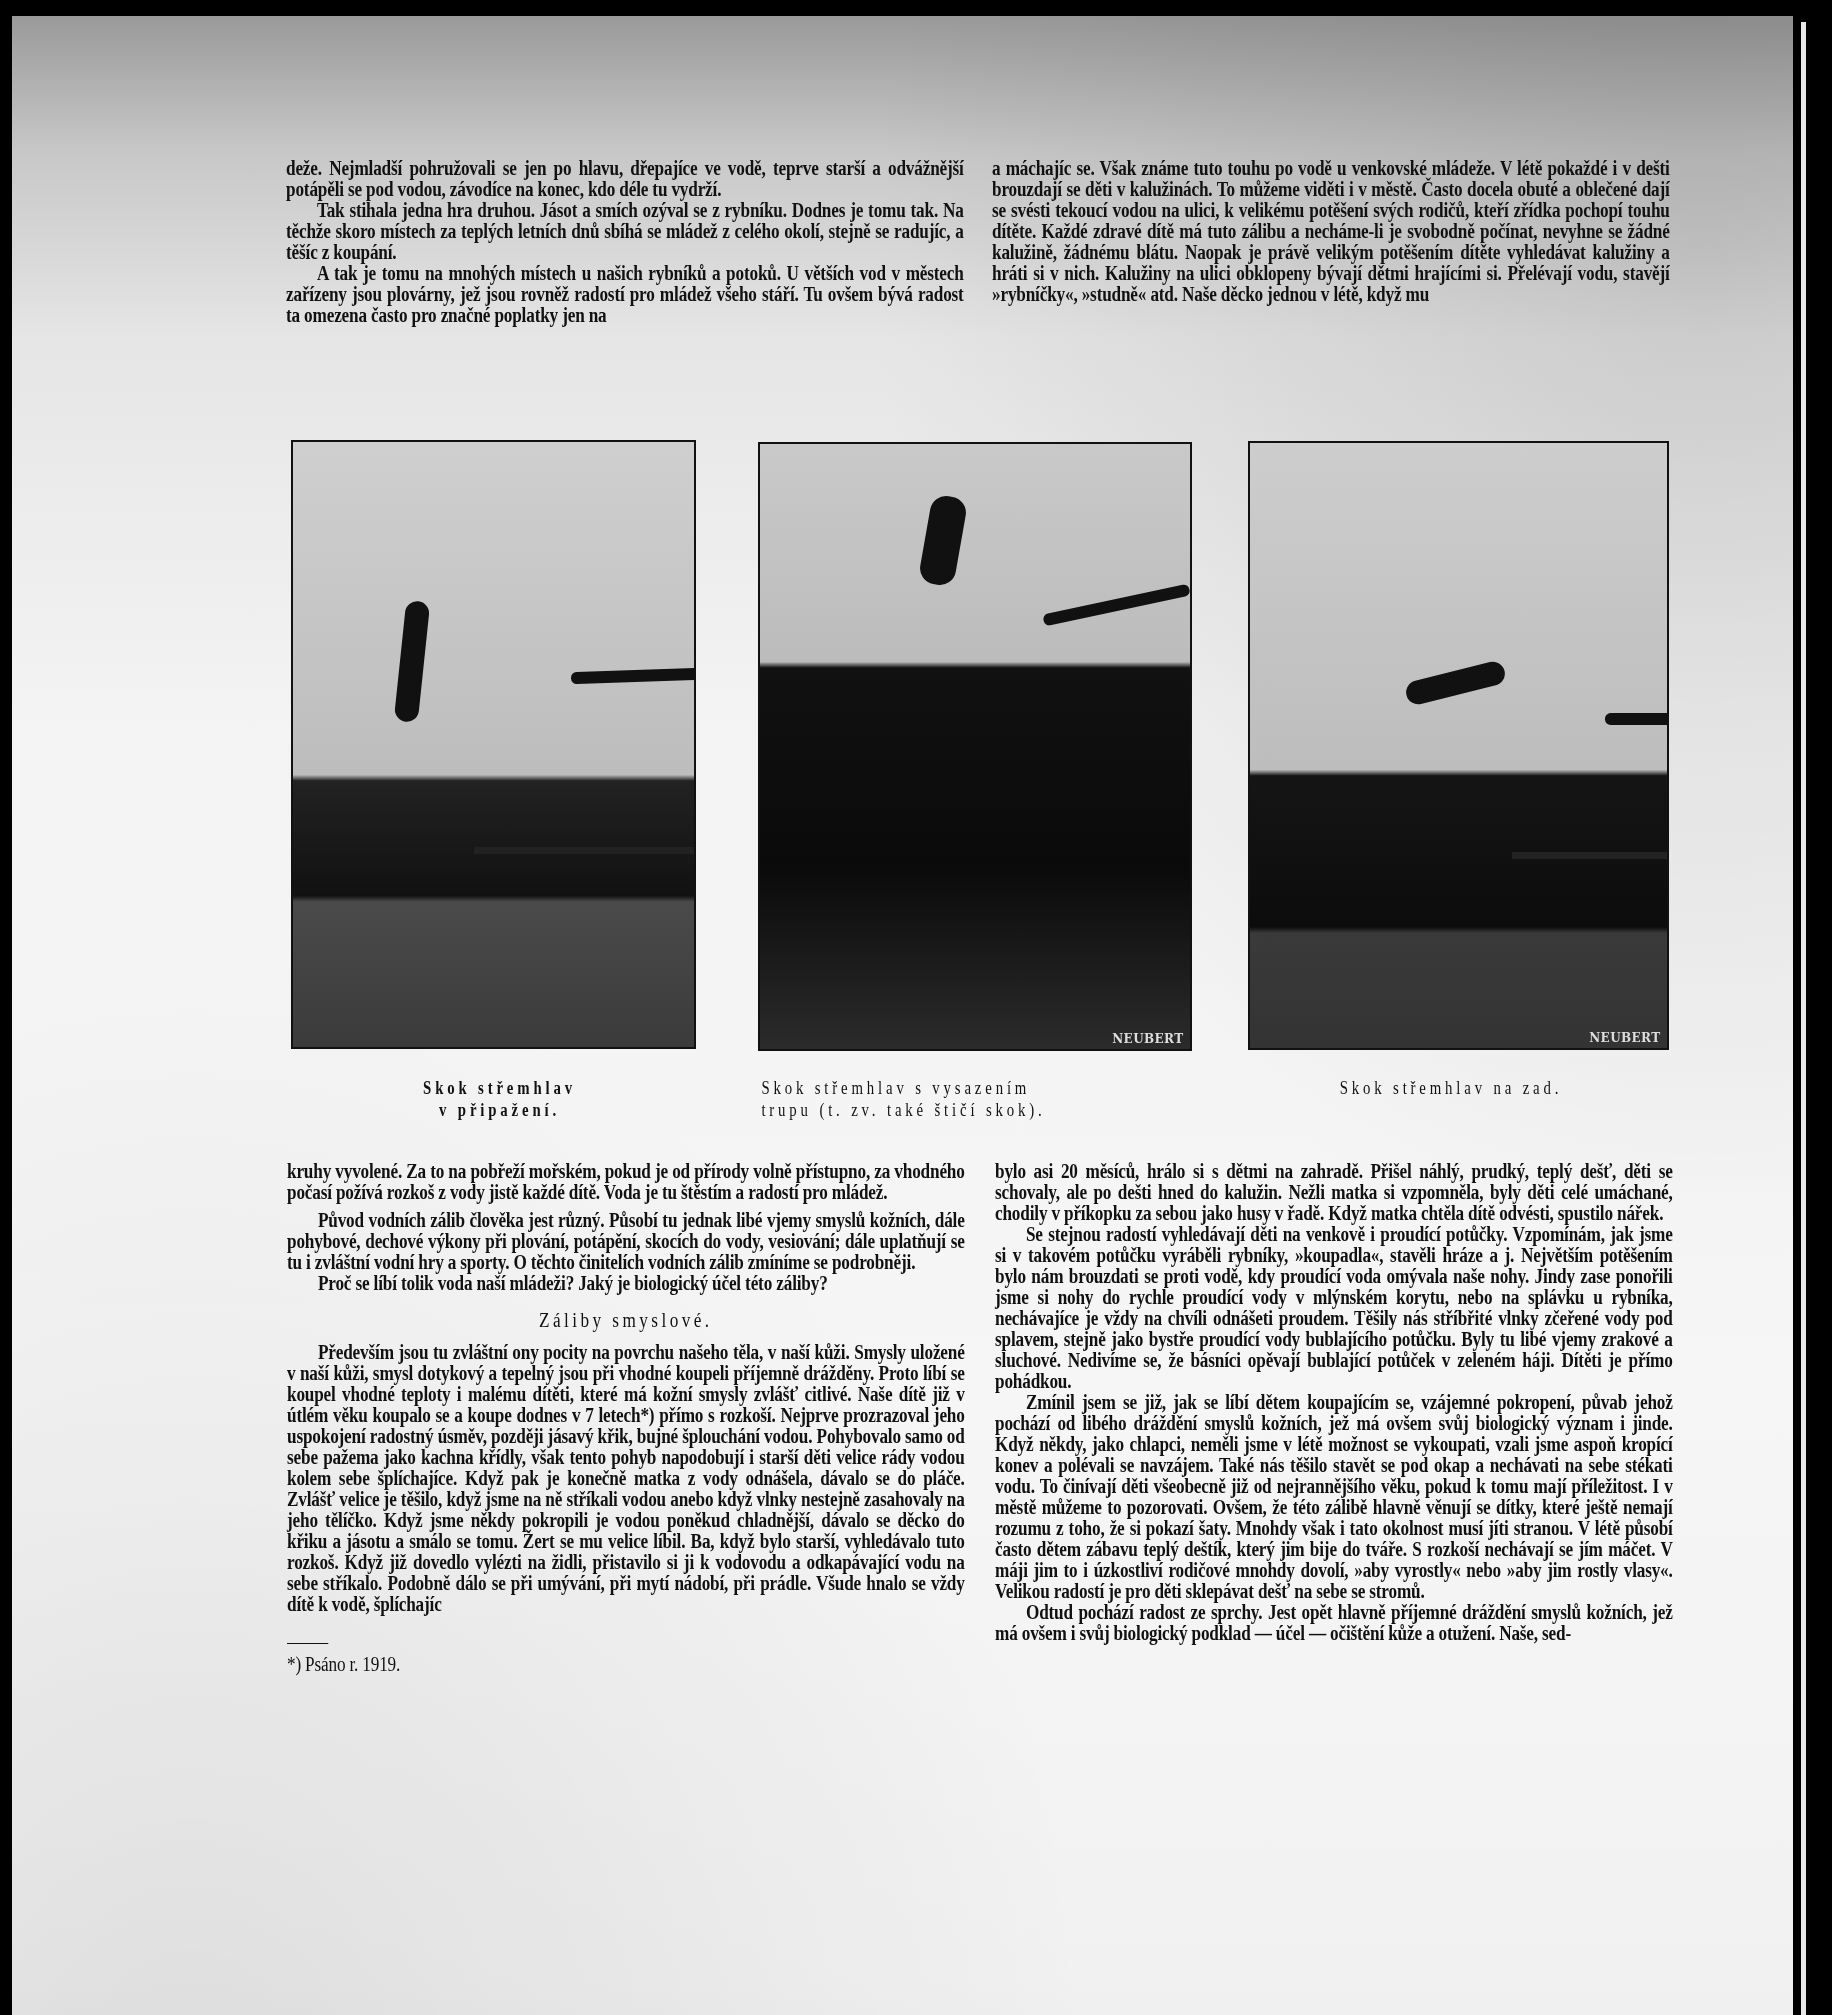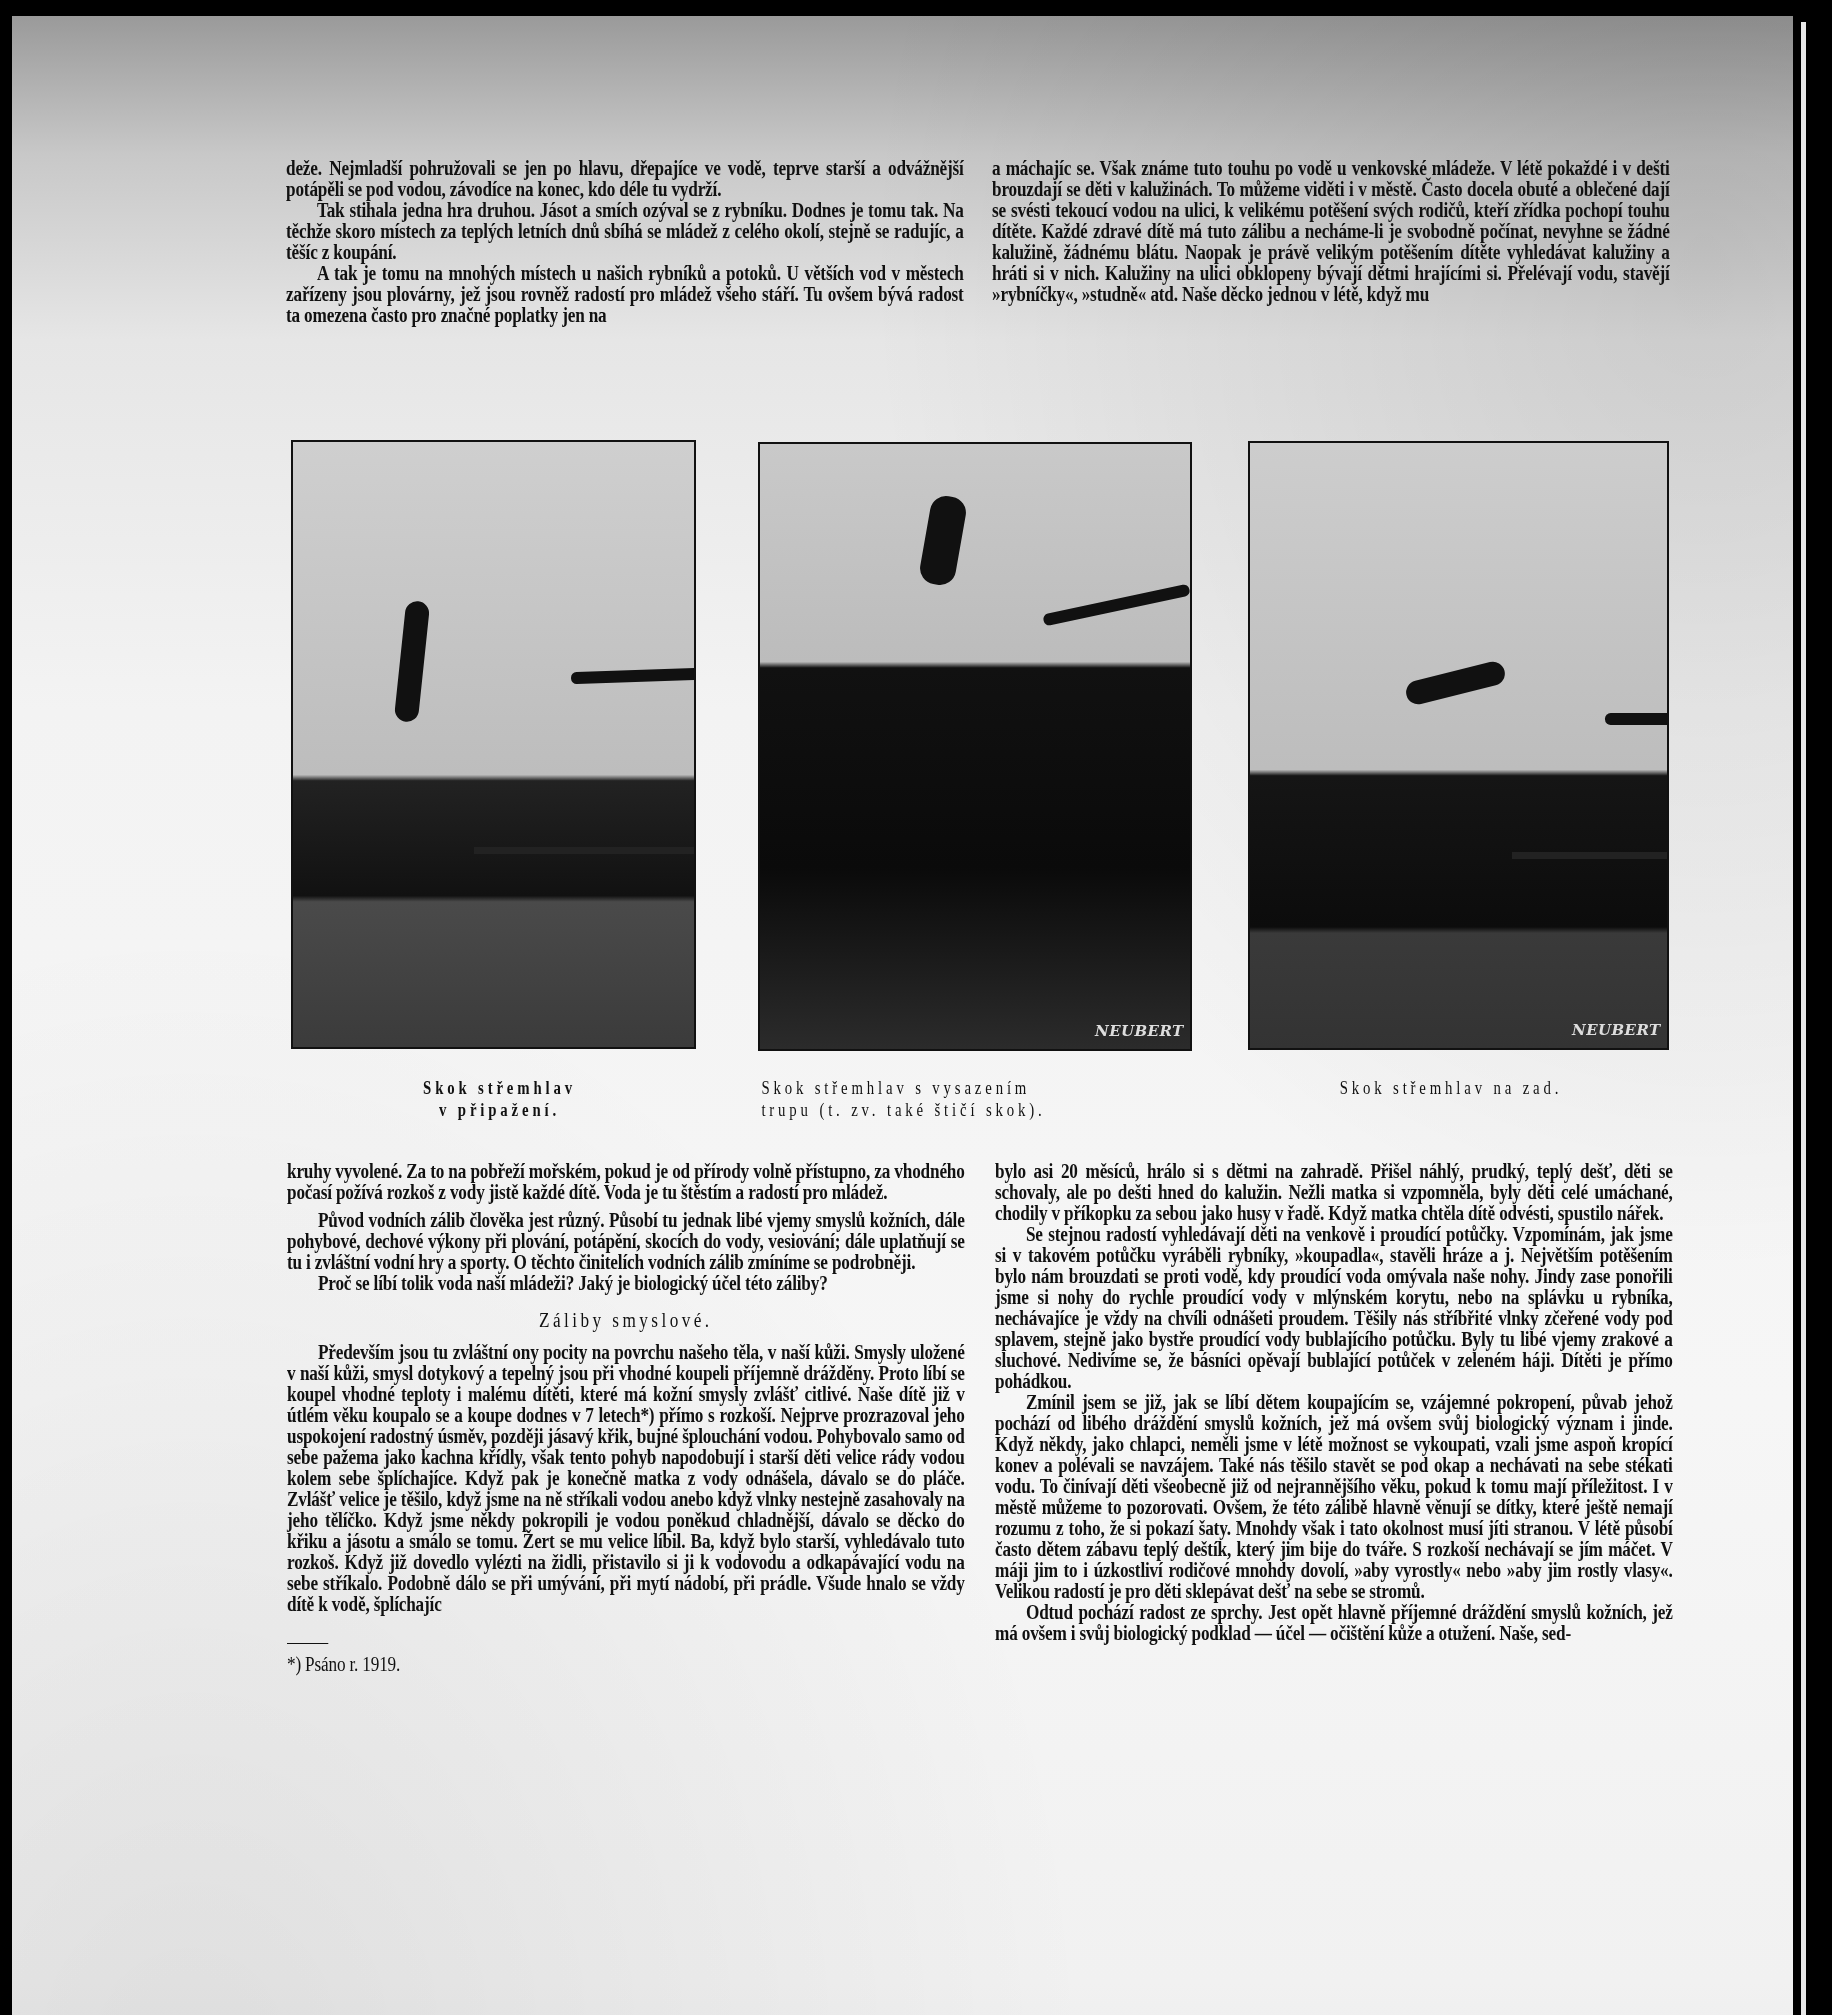--- a/index.html
+++ b/index.html
@@ -49,22 +49,22 @@
   }
   .p1 { left: 291px; top: 440px; width: 401px; height: 605px; }
   .p2 { left: 758px; top: 442px; width: 430px; height: 605px; }
   .p3 { left: 1248px; top: 441px; width: 417px; height: 605px; }
   .p2 { background: linear-gradient(180deg, #c9c9c9 0%, #bcbcbc 36%, #111 37%, #0a0a0a 70%, #2b2b2b 100%); }
   .p3 { background: linear-gradient(180deg, #cdcdcd 0%, #bdbdbd 54%, #151515 55%, #0c0c0c 80%, #3a3a3a 81%, #333 100%); }
   .diver { position: absolute; background: #111; border-radius: 16px; }
   .board { position: absolute; background: #111; height: 12px; border-radius: 5.6px; }
   .bridge { position: absolute; height: 7.3px; background: #222; }
   .signature {
-    position: absolute; right: 6.4px; bottom: 9px; color: #ddd; font-size: 15px;
-    font-family: "DejaVu Serif", serif; font-style: italic; font-weight: bold; letter-spacing: 0.4px;
+    position: absolute; right: 6.4px; bottom: 3px; color: #ddd; font-size: 12px;
+    font-family: "DejaVu Serif", serif; font-weight: bold; letter-spacing: 0.4px;
   }
   .caption {
     position: absolute; top: 1077px; font-size: 18.5px; line-height: 22px;
     letter-spacing: 4.8px; text-align: center; font-weight: bold;
     transform: scaleX(0.8); transform-origin: center top;
   }
   .cap1 { left: 306px; width: 387px; }
   .cap2 { left: 709px; width: 524px; text-align: left; font-weight: normal; }
   .cap3 { left: 1209px; width: 484px; font-weight: normal; }
 </style>

